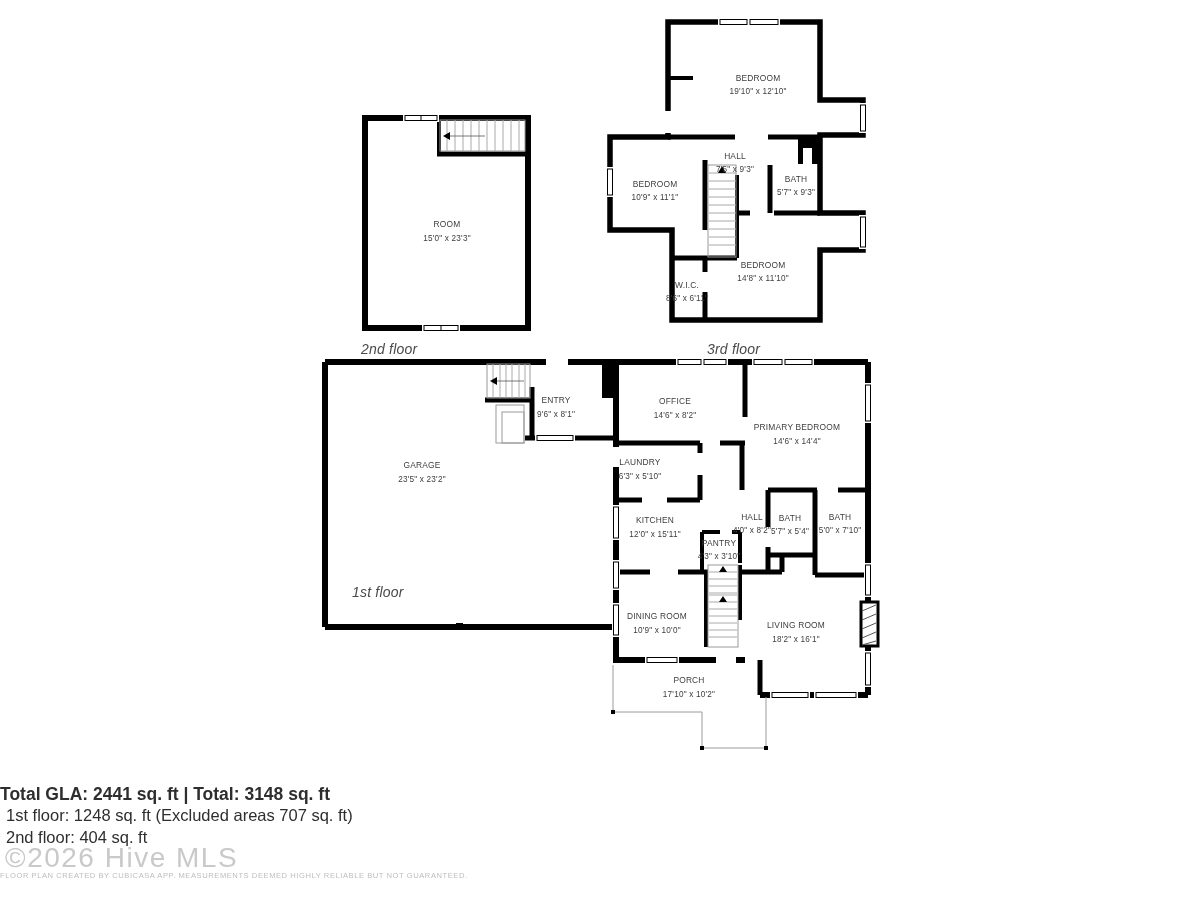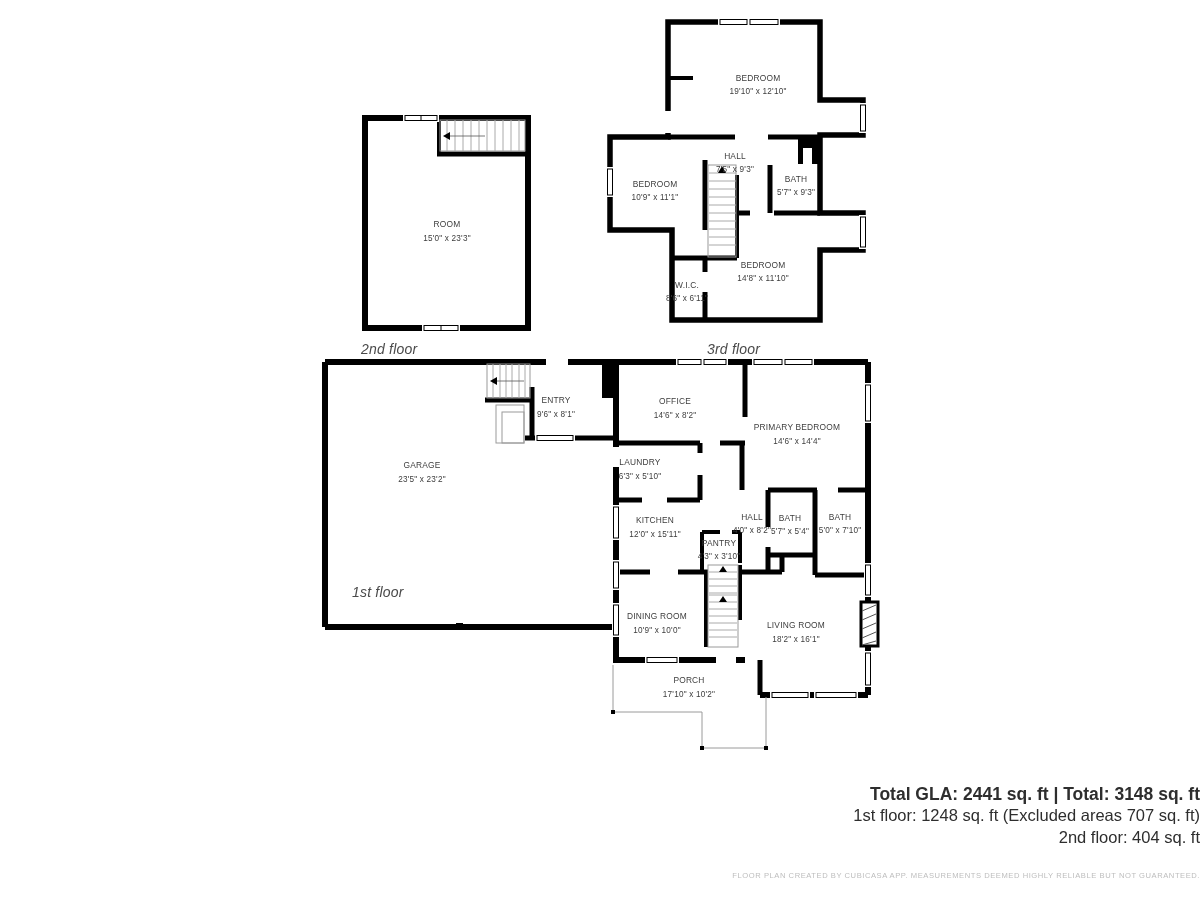--- a/index.html
+++ b/index.html
@@ -4,24 +4,24 @@
 <style>
   html,body{margin:0;padding:0;background:#ffffff;}
   #sheet{position:relative;width:1200px;height:900px;background:#ffffff;overflow:hidden;
          font-family:"Liberation Sans", sans-serif;}
   svg text{font-family:"Liberation Sans", sans-serif;fill:#3d3d3d;text-anchor:middle;
            letter-spacing:0.2px;}
   svg .rname{font-size:8.4px;}
   svg .rdims{font-size:8.2px;}
   .floorplan{position:absolute;}
   .floor-label{position:absolute;font-size:14px;color:#4a4a4a;letter-spacing:0.2px;font-style:italic;}
-  #summary{position:absolute;left:0;top:784px;width:1200px;text-align:right;color:#2e2e2e;}
+  #summary{position:absolute;left:0;top:784px;width:1200px;text-align:left;color:#2e2e2e;}
   #summary .tot{font-size:17.5px;font-weight:bold;line-height:21px;}
-  #summary .ln{font-size:16.5px;line-height:21.5px;}
-  #disclaimer{position:absolute;left:0;top:871px;width:1200px;text-align:right;
+  #summary .ln{font-size:16.5px;line-height:21.5px;padding-left:6px;}
+  #disclaimer{position:absolute;left:0;top:871px;width:1200px;text-align:left;
               font-size:7.6px;color:#bdbdbd;letter-spacing:0.55px;}
   #watermark{position:absolute;left:5px;top:842px;font-size:28px;color:#c9c9c9;
              letter-spacing:1.5px;}
   .wall{stroke:#000;fill:none;}
   .thin{stroke:#9a9a9a;stroke-width:1;fill:none;}
   .tread{stroke:#aaaaaa;stroke-width:1;}
   .win{fill:#ffffff;stroke:#000;stroke-width:1;}
 </style>
 </head>
 <body>
@@ -331,13 +331,14 @@
   <div class="floor-label" style="left:324px;top:584px;margin-left:28px;">1st floor</div>
 
   <div id="summary">
     <div class="tot">Total GLA: 2441 sq. ft | Total: 3148 sq. ft</div>
     <div class="ln">1st floor: 1248 sq. ft (Excluded areas 707 sq. ft)</div>
     <div class="ln">2nd floor: 404 sq. ft</div>
   </div>
 
   <div id="disclaimer">FLOOR PLAN CREATED BY CUBICASA APP. MEASUREMENTS DEEMED HIGHLY RELIABLE BUT NOT GUARANTEED.</div>
 
+  <div id="watermark">©2026 Hive MLS</div>
 </div>
 
 </body></html>

